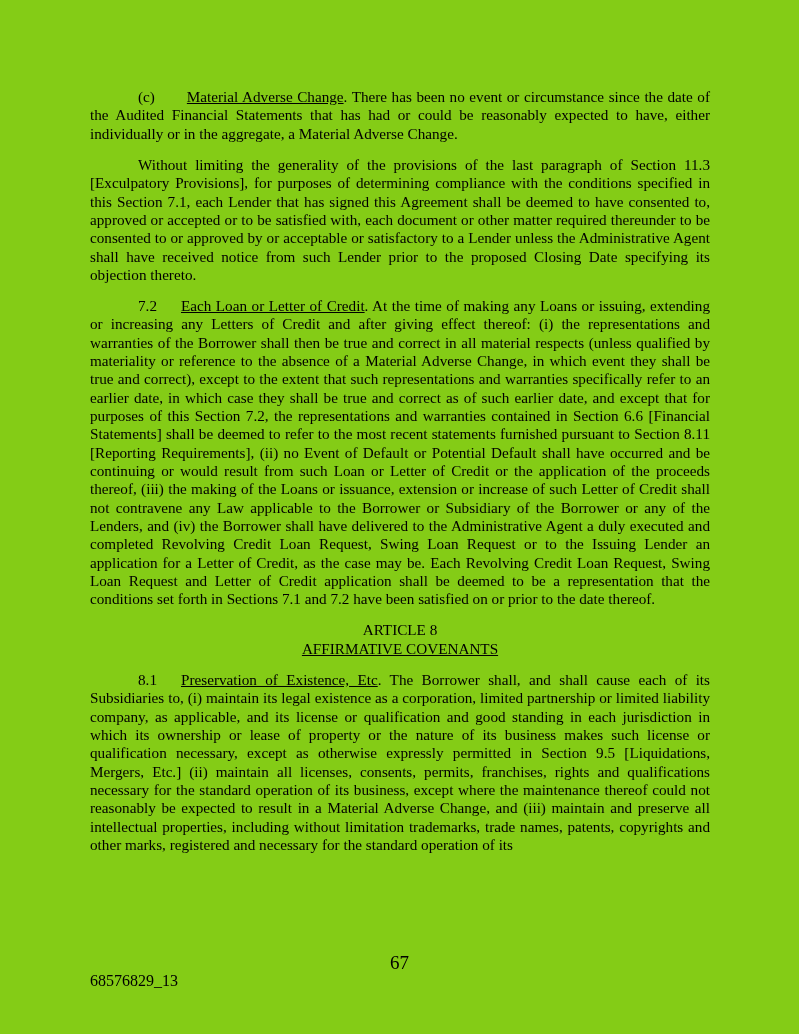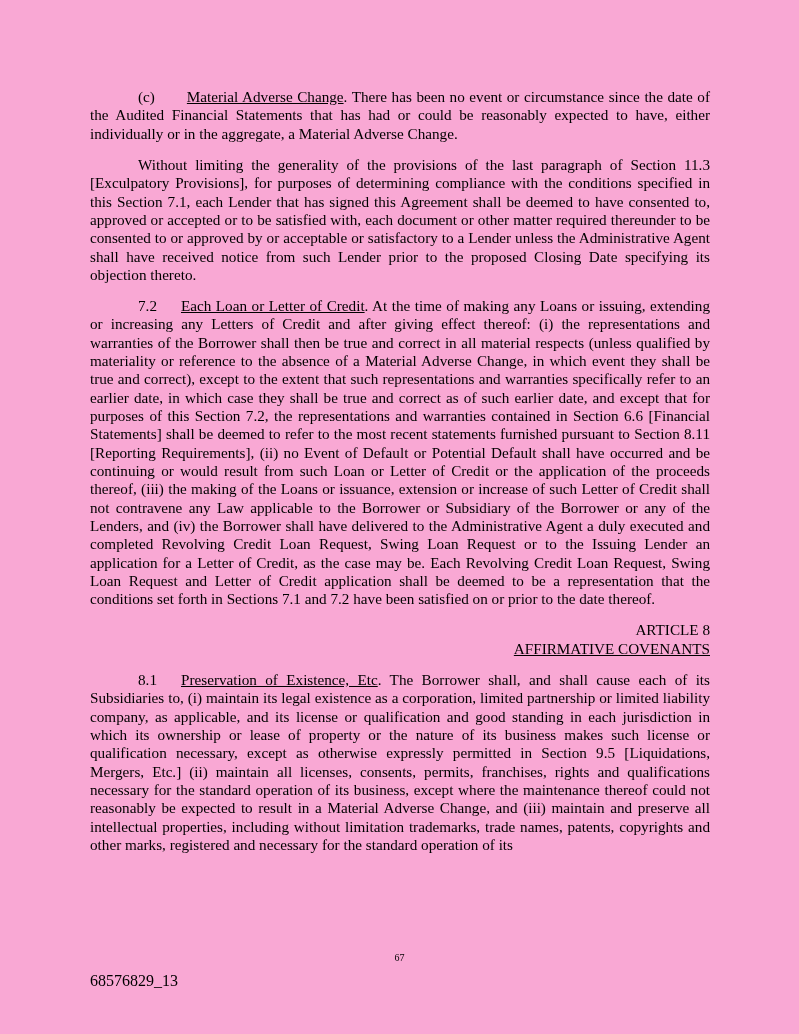--- a/index.html
+++ b/index.html
@@ -9,21 +9,21 @@
   }
   body {
     font-family: "Liberation Serif", "DejaVu Serif", serif;
     color: #000000;
   }
   .page {
     position: relative;
     width: 799px;
     height: 1034px;
     margin: 0 auto;
-    background: #f9a8d4;
+    background: #84cc16;
     overflow: hidden;
   }
   .content {
     position: absolute;
     left: 90px;
     top: 88px;
     width: 620px;
   }
   p {
     margin: 0 0 13px 0;
@@ -35,30 +35,30 @@
   .indent {
     text-indent: 48px;
   }
   .u {
     text-decoration: underline;
   }
   .article-block {
     margin: 0 0 13px 0;
   }
   .article-block p {
-    text-align: right;
+    text-align: center;
     margin: 0;
   }
   .pagenum {
     position: absolute;
     left: 0;
     right: 0;
     top: 952px;
     text-align: center;
-    font-size: 10px;
+    font-size: 19px;
   }
   .docid {
     position: absolute;
     left: 90px;
     top: 972px;
     font-size: 16px;
   }
 </style>
 </head>
 <body>

